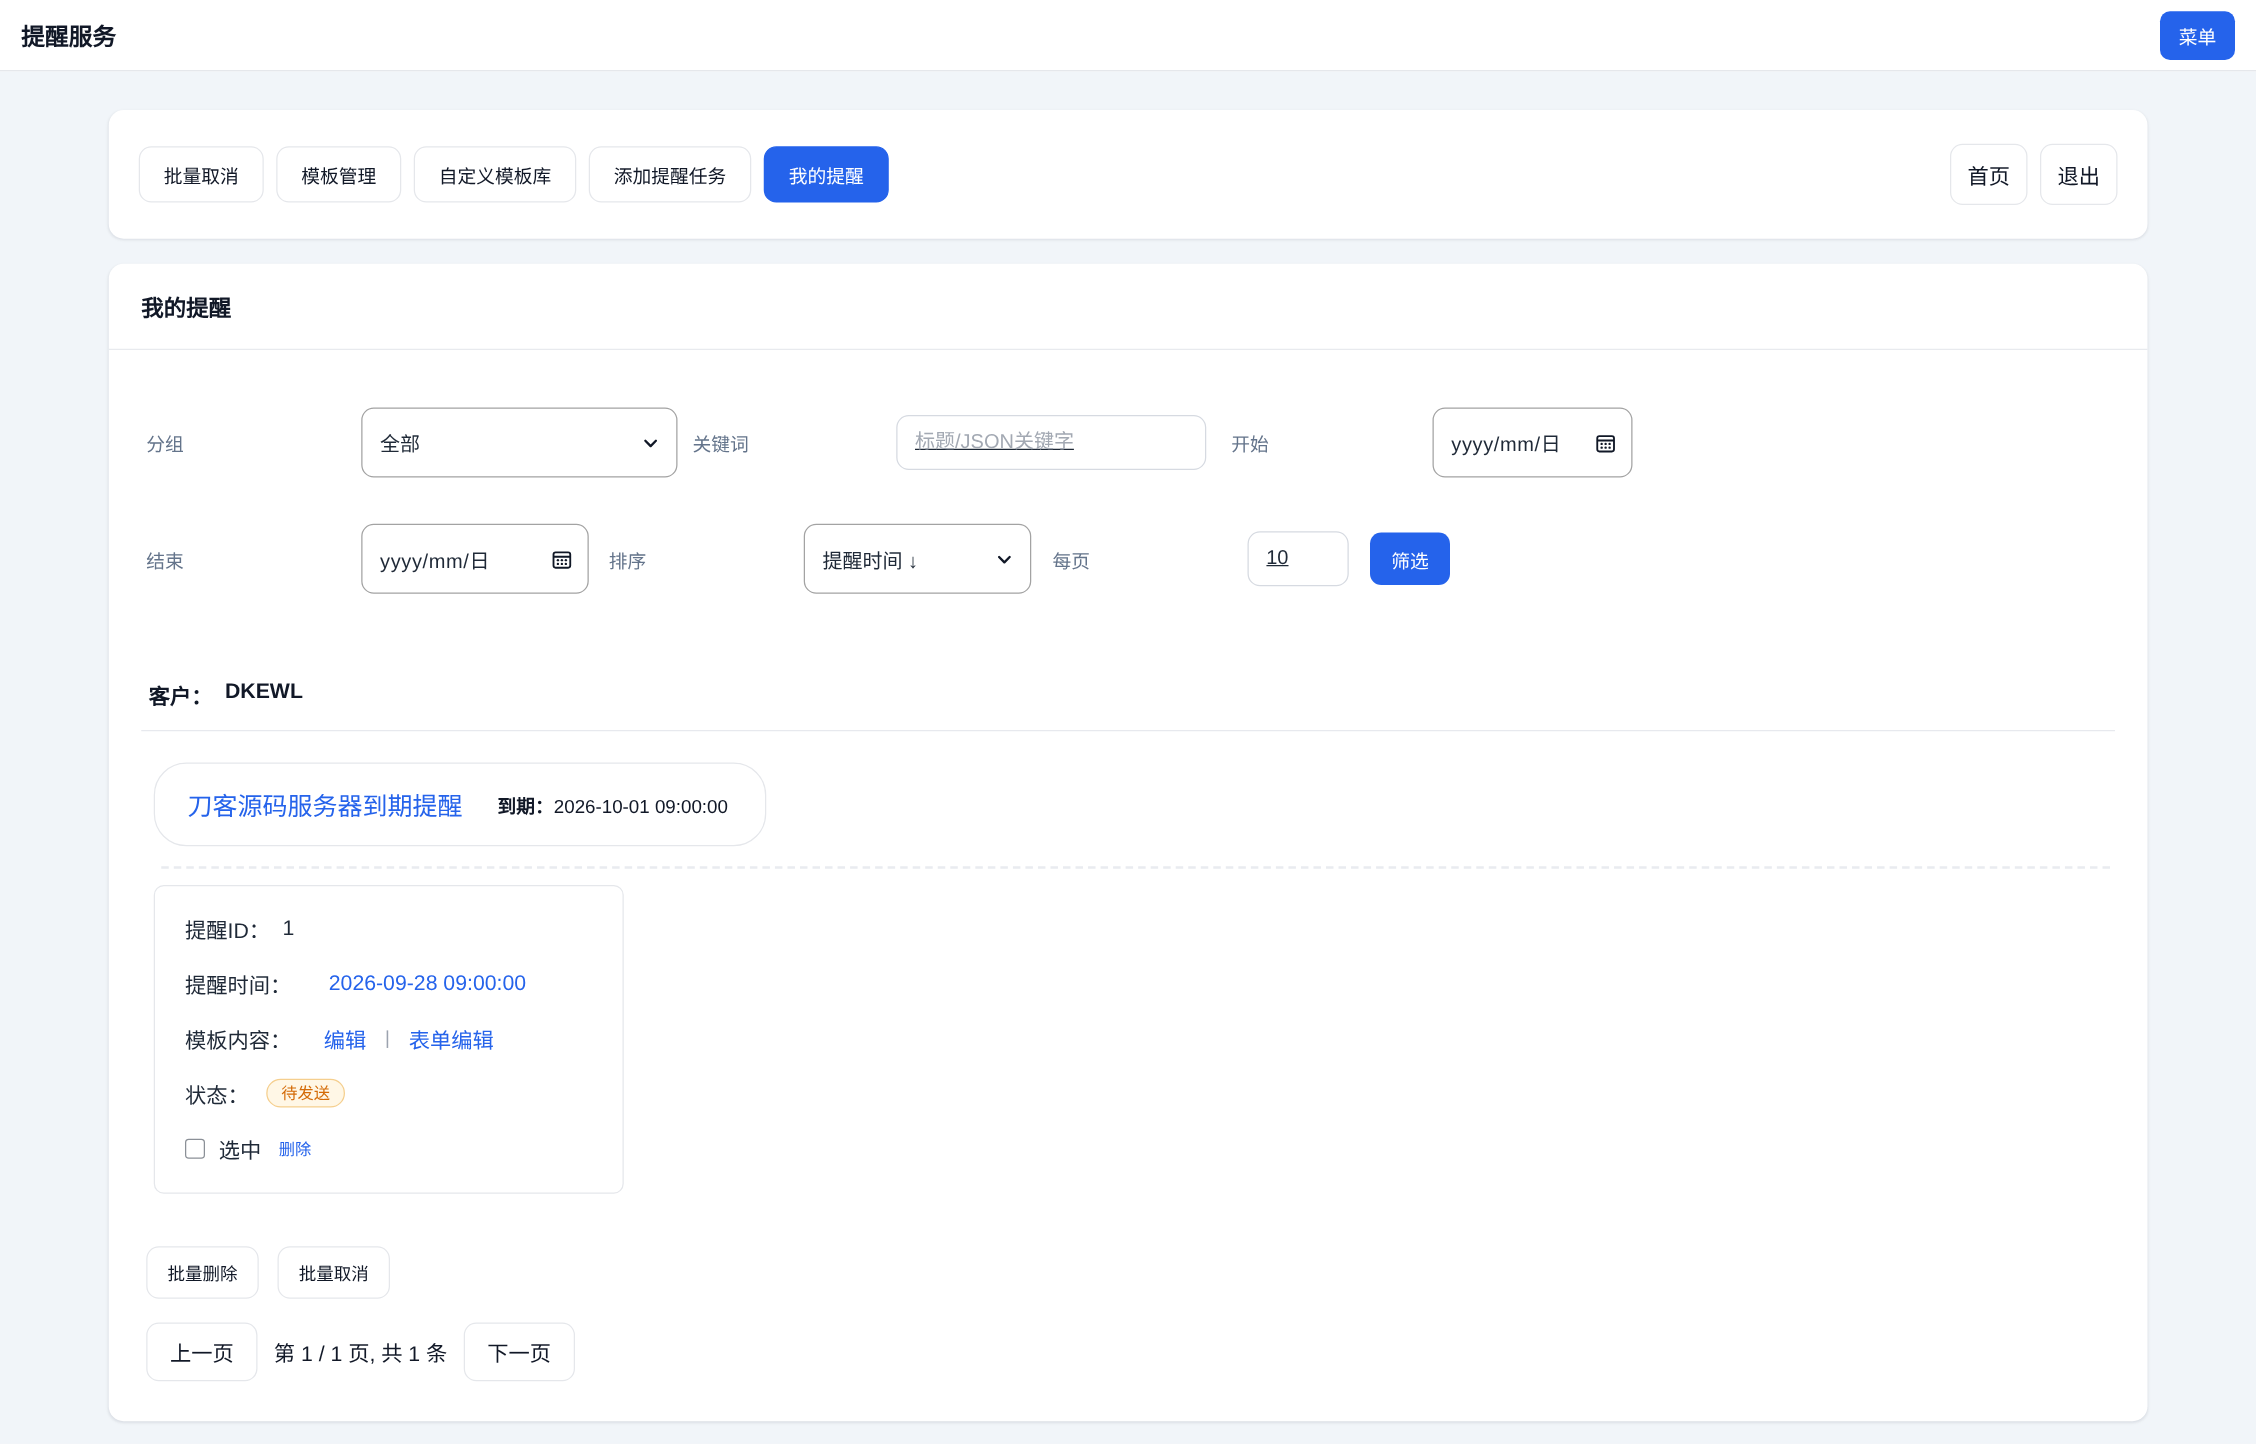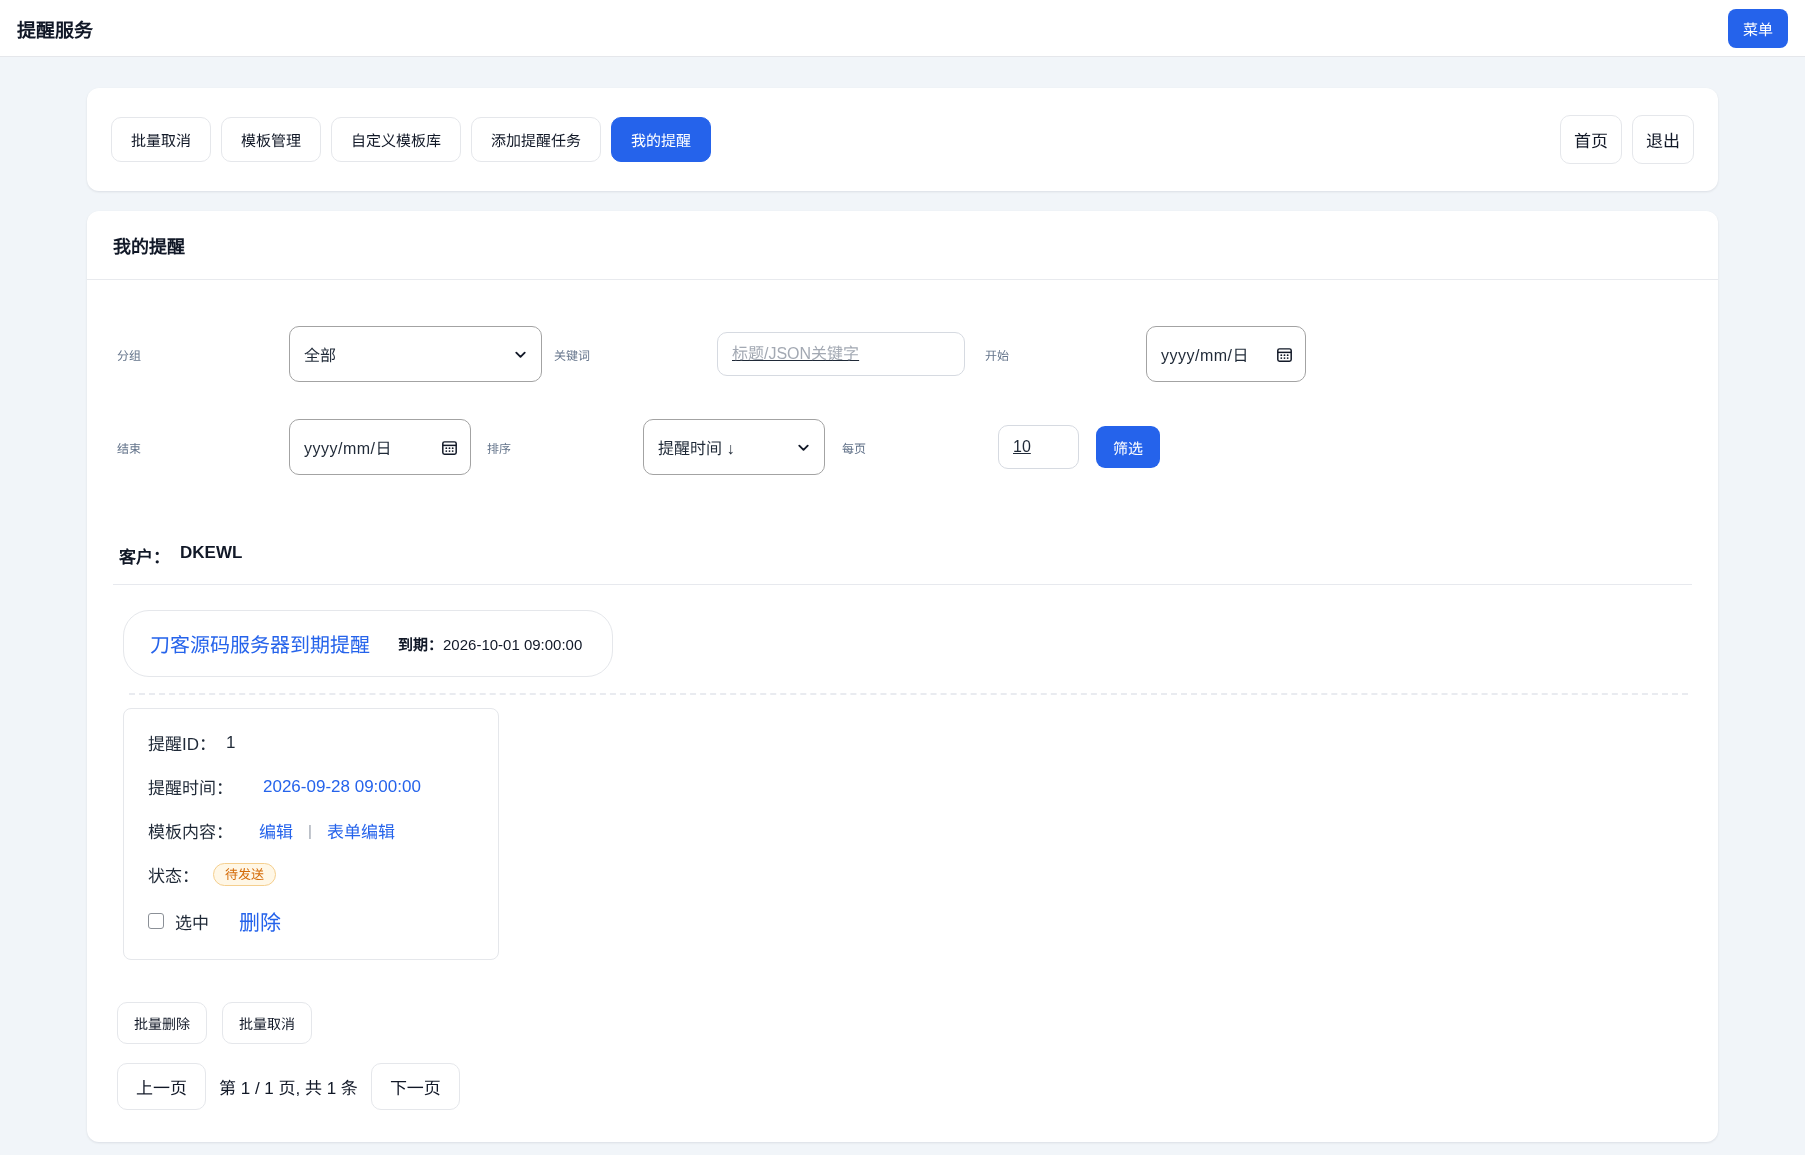--- a/index.html
+++ b/index.html
@@ -37,21 +37,21 @@
   
   .main-card { margin-top:20px; padding-bottom:32px; }
   .panel-header {
     padding:21px 26px; font-size:18px; font-weight:700; color:#111827;
     border-bottom:1px solid #e8eaee;
   }
 
   
   .filters { padding:46px 30px 0 30px; }
   .filter-row { display:flex; align-items:center; margin-bottom:37px; }
-  .f-label { color:#64748b; font-size:12px; }
+  .f-label { color:#64748b; font-size:15px; }
   .w-first { width:172px; }
 
   .control {
     height:56px; border:1px solid #a3a3a3; border-radius:10px; background:#fff;
     display:flex; align-items:center; font-size:16px; color:#1f2937;
   }
   .select-box { justify-content:space-between; padding:0 13px 0 14px; cursor:pointer; }
   .sel-group { width:253px; }
   .sel-sort  { width:182px; }
   .text-input {
@@ -98,21 +98,21 @@
   .link { color:#2563eb; text-decoration:none; cursor:pointer; }
   .sep { color:#9ca3af; margin:0 15px; font-size:15px; }
   .badge {
     background:#fff7e6; border:1px solid #f5cf8e; color:#d46b08;
     border-radius:999px; font-size:13px; padding:4px 11px; line-height:1;
   }
   .checkbox {
     appearance:none; width:16px; height:16px; border:1.5px solid #8b9097; border-radius:3px;
     background:#fff; margin-right:11px; cursor:pointer; flex:none;
   }
-  .del-link { margin-left:30px; font-size:21px; }
+  .del-link { margin-left:14px; font-size:13px; }
 
   
   .bulk-row { margin:42px 0 0 4px; display:flex; gap:15px; }
   .bulk-btn {
     background:#fff; border:1px solid #e5e7eb; border-radius:10px; color:#111827;
     padding:10px 16px; font-size:14px; cursor:pointer;
   }
   .pagination { margin:19px 0 0 4px; display:flex; align-items:center; gap:13px; }
   .page-btn {
     background:#fff; border:1px solid #e5e7eb; border-radius:10px; color:#111827;

